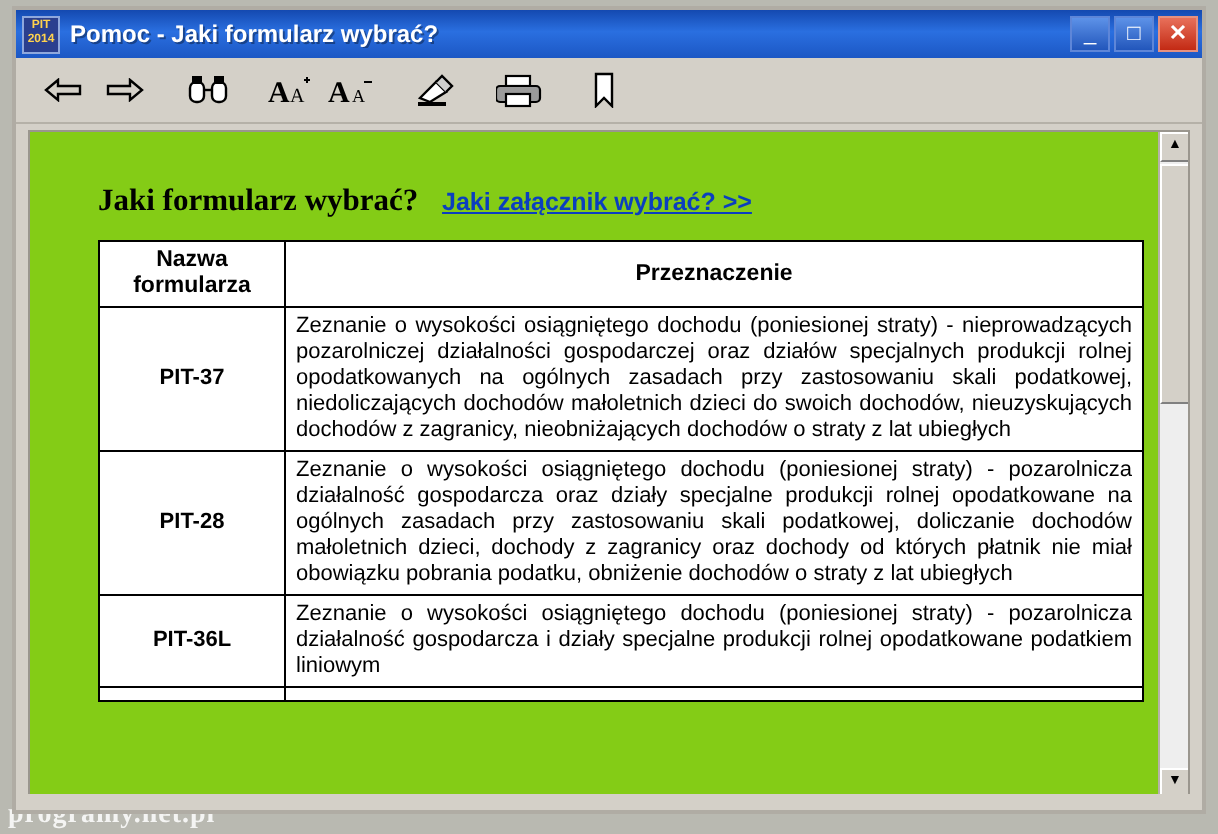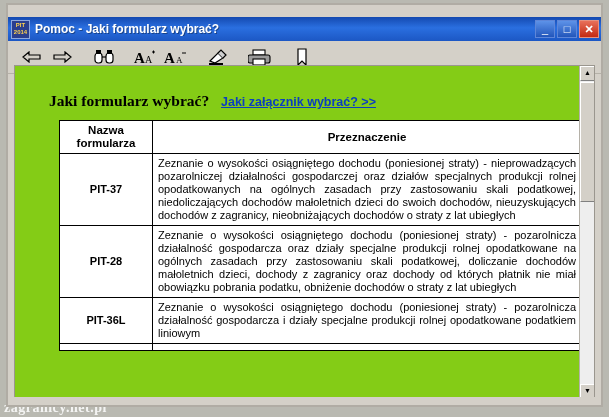--- a/index.html
+++ b/index.html
@@ -26,21 +26,20 @@
     border: 2px solid #b0aca4;
     box-sizing: border-box;
   }
   .titlebar {
     height: 24px;
     background: linear-gradient(to bottom, #1449b0 0%, #2a6fe0 45%, #1c57c4 100%);
     display: flex;
     align-items: center;
     padding: 0 2px 0 3px;
     box-sizing: border-box;
-    margin-top: 12px;
   }
   .title-icon {
     width: 19px;
     height: 19px;
     background: #2a3f8f;
     border: 1px solid #8fa8dd;
     color: #ffd24d;
     font-size: 6px;
     line-height: 7px;
     text-align: center;
@@ -131,21 +130,21 @@
   .heading a {
     font-size: 12.5px;
     font-weight: bold;
     font-family: "Liberation Sans", sans-serif;
     color: #0b3fbf;
     text-decoration: underline;
     margin-left: 8px;
   }
   table.forms {
     border-collapse: collapse;
-    margin-left: 32px;
+    margin-left: 22px;
     width: 523px;
     table-layout: fixed;
     background: #fff;
   }
   table.forms th, table.forms td {
     border: 1px solid #000;
     vertical-align: middle;
     padding: 3px 5px;
     font-size: 11px;
     font-family: "Liberation Sans", sans-serif;
@@ -216,21 +215,21 @@
     opacity: 0.85;
     font-family: "Liberation Serif", serif;
     letter-spacing: 0.5px;
   }
 </style>
 </head>
 <body>
 
 <div id="screen">
 
-  <div class="watermark">zagranicy.net.pl</div>
+  <div class="watermark">programy.net.pl</div>
 
   <div class="window">
 
     <div class="titlebar">
       <div class="title-icon">PIT<br>2014</div>
       <div class="title-text">Pomoc - Jaki formularz wybrać?</div>
       <div class="title-buttons">
         <div class="tbtn">_</div>
         <div class="tbtn">□</div>
         <div class="tbtn close">✕</div>

